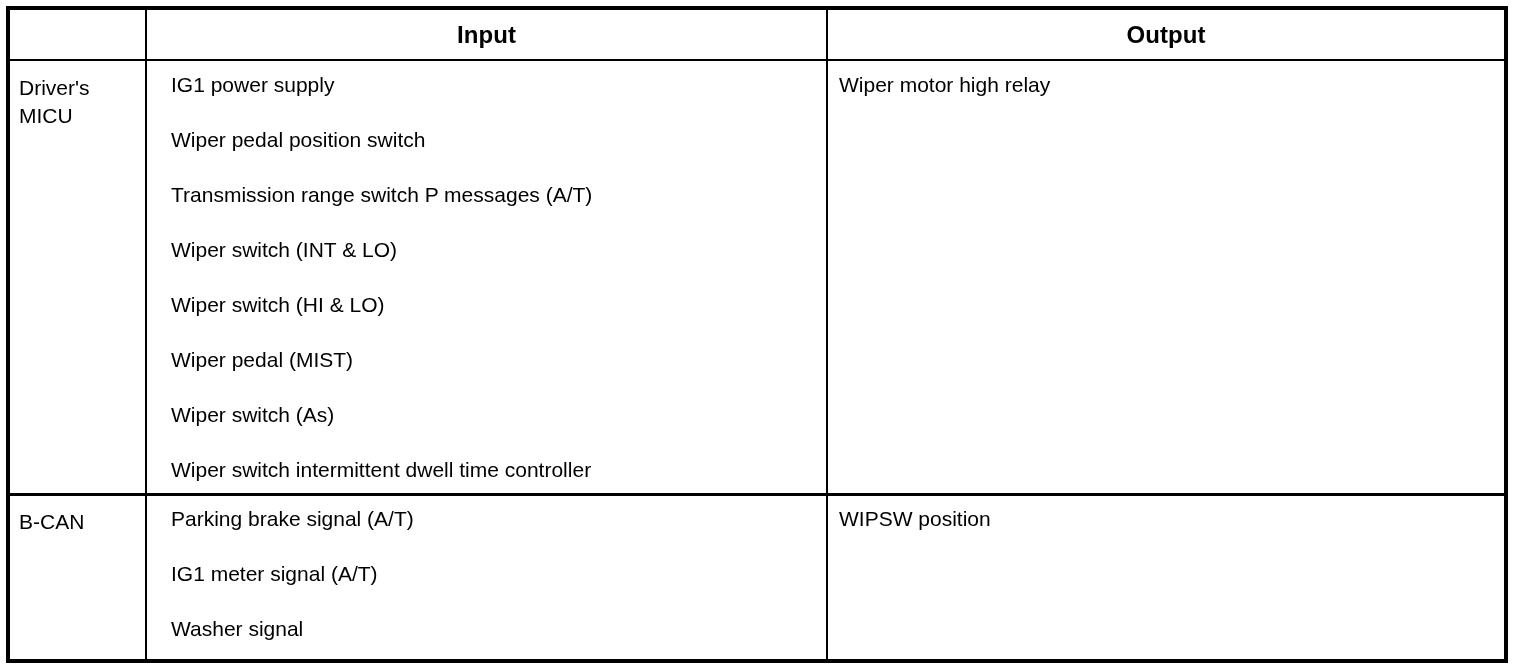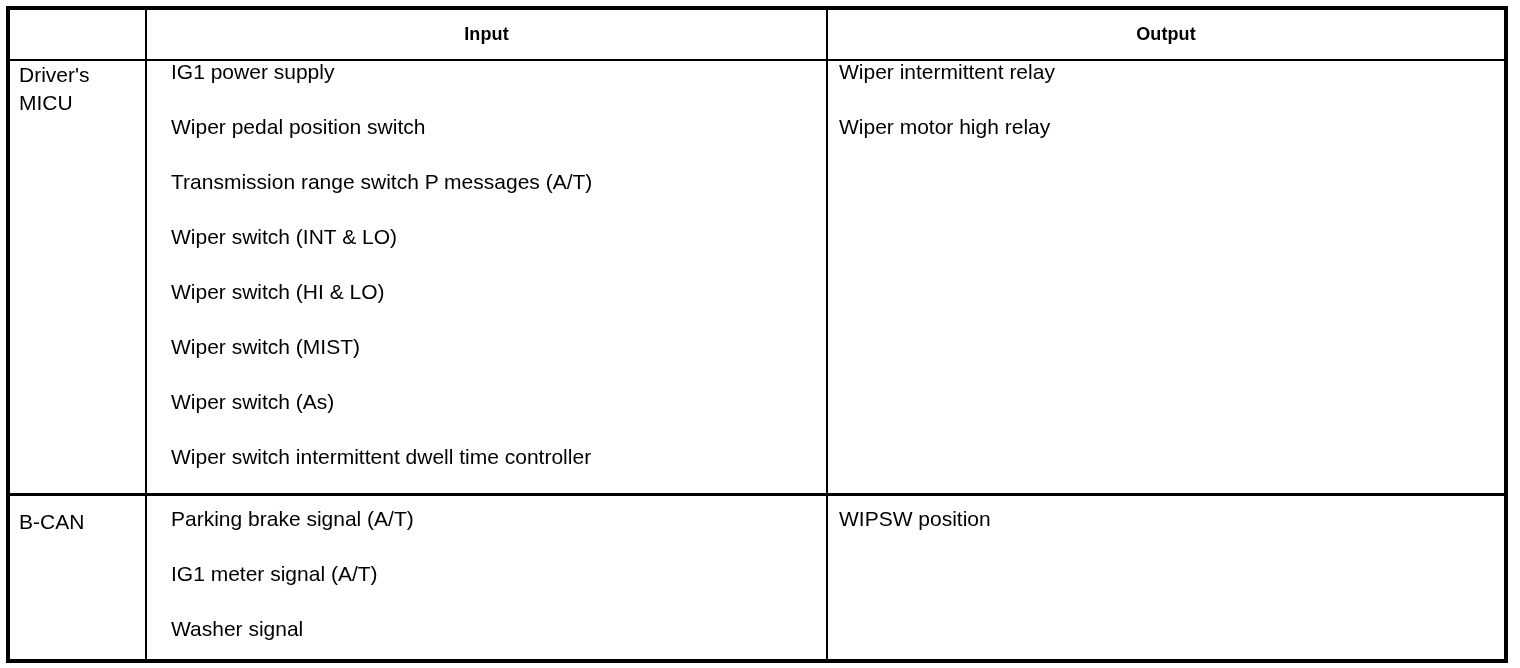--- a/index.html
+++ b/index.html
@@ -65,34 +65,34 @@
     top: 0;
     height: 49px;
   }
   .header-cell {
     position: absolute;
     top: 0;
     height: 49px;
     display: flex;
     align-items: center;
     justify-content: center;
-    font-size: 18px;
+    font-size: 24px;
     font-weight: bold;
     letter-spacing: 0.1px;
   }
   .header-cell.input  { left: 137px; width: 679px; }
   .header-cell.output { left: 818px; width: 676px; text-align: center; }
 
   
   .body-row {
     position: absolute;
     left: 0;
     right: 0;
   }
-  .body-row.r1 { top: 39px;  height: 432px; text-decoration: underline; }
+  .body-row.r1 { top: 52px;  height: 432px; text-decoration: underline; }
   .body-row.r2 { top: 486px; height: 163px; }
 
   .cell {
     position: absolute;
     top: 0;
     bottom: 0;
     box-sizing: border-box;
     overflow: hidden;
   }
   .cell.label  { left: 0;     width: 135px; padding: 11px 0 0 9px; }
@@ -142,28 +142,27 @@
         <div class="label-text">Driver's
 MICU</div>
       </div>
       <div class="cell input">
         <ul class="item-list">
           <li>IG1 power supply</li>
           <li>Wiper pedal position switch</li>
           <li>Transmission range switch P messages (A/T)</li>
           <li>Wiper switch (INT &amp; LO)</li>
           <li>Wiper switch (HI &amp; LO)</li>
-          <li>Wiper switch (MIST)</li>
+          <li>Wiper pedal (MIST)</li>
           <li>Wiper switch (As)</li>
           <li>Wiper switch intermittent dwell time controller</li>
         </ul>
       </div>
       <div class="cell output">
         <ul class="item-list">
-          <li>Wiper intermittent relay</li>
           <li>Wiper motor high relay</li>
         </ul>
       </div>
     </div>
 
     <div class="body-row r2">
       <div class="cell label">
         <div class="label-text">B-CAN</div>
       </div>
       <div class="cell input">

